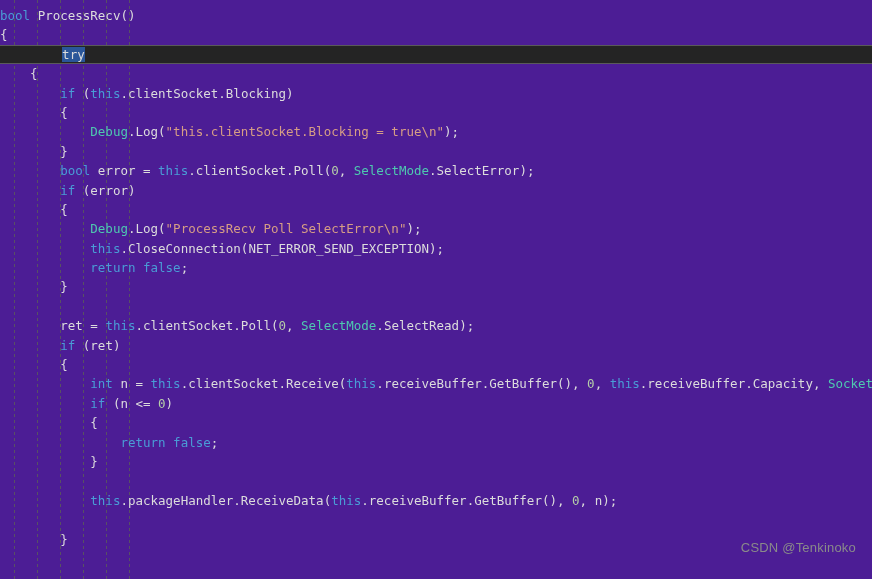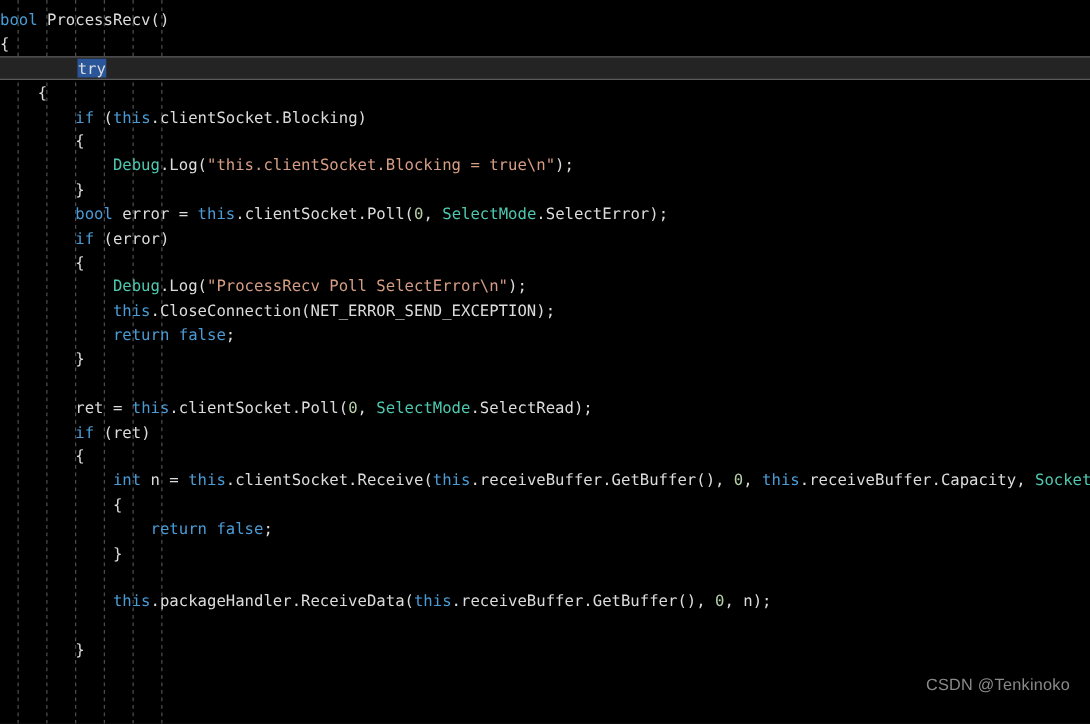--- a/index.html
+++ b/index.html
@@ -4,21 +4,21 @@
 <style>
   html, body {
     margin: 0;
     padding: 0;
     background: #1e1e1e;
   }
   #editor {
     position: relative;
     width: 872px;
     height: 579px;
-    background: #000000;
+    background: #4c1d95;
     overflow: hidden;
     font-family: "DejaVu Sans Mono", "Liberation Mono", monospace;
     font-size: 12.5px;
     line-height: 19.4px;
     color: #d4d4d4;
     -webkit-font-smoothing: antialiased;
   }
   
   .guides {
     position: absolute;
@@ -105,20 +105,21 @@
       <div class="ln"><span class="pun">        {</span></div>
       <div class="ln"><span class="pun">            </span><span class="typ">Debug</span><span class="pun">.</span><span class="id">Log</span><span class="pun">(</span><span class="str">"ProcessRecv Poll SelectError\n"</span><span class="pun">);</span></div>
       <div class="ln"><span class="pun">            </span><span class="kw">this</span><span class="pun">.</span><span class="id">CloseConnection</span><span class="pun">(</span><span class="id">NET_ERROR_SEND_EXCEPTION</span><span class="pun">);</span></div>
       <div class="ln"><span class="pun">            </span><span class="kw">return</span><span class="pun"> </span><span class="kw">false</span><span class="pun">;</span></div>
       <div class="ln"><span class="pun">        }</span></div>
       <div class="ln"><span class="pun"> </span></div>
       <div class="ln"><span class="pun">        </span><span class="id">ret</span><span class="pun"> = </span><span class="kw">this</span><span class="pun">.</span><span class="id">clientSocket</span><span class="pun">.</span><span class="id">Poll</span><span class="pun">(</span><span class="num">0</span><span class="pun">, </span><span class="typ">SelectMode</span><span class="pun">.</span><span class="id">SelectRead</span><span class="pun">);</span></div>
       <div class="ln"><span class="pun">        </span><span class="kw">if</span><span class="pun"> (</span><span class="id">ret</span><span class="pun">)</span></div>
       <div class="ln"><span class="pun">        {</span></div>
       <div class="ln"><span class="pun">            </span><span class="kw">int</span><span class="pun"> </span><span class="id">n</span><span class="pun"> = </span><span class="kw">this</span><span class="pun">.</span><span class="id">clientSocket</span><span class="pun">.</span><span class="id">Receive</span><span class="pun">(</span><span class="kw">this</span><span class="pun">.</span><span class="id">receiveBuffer</span><span class="pun">.</span><span class="id">GetBuffer</span><span class="pun">(), </span><span class="num">0</span><span class="pun">, </span><span class="kw">this</span><span class="pun">.</span><span class="id">receiveBuffer</span><span class="pun">.</span><span class="id">Capacity</span><span class="pun">, </span><span class="typ">SocketFlags</span></div>
+      <div class="ln"><span class="pun">            </span><span class="kw">if</span><span class="pun"> (</span><span class="id">n</span><span class="pun"> &lt;= </span><span class="num">0</span><span class="pun">)</span></div>
       <div class="ln"><span class="pun">            {</span></div>
       <div class="ln"><span class="pun">                </span><span class="kw">return</span><span class="pun"> </span><span class="kw">false</span><span class="pun">;</span></div>
       <div class="ln"><span class="pun">            }</span></div>
       <div class="ln"><span class="pun"> </span></div>
       <div class="ln"><span class="pun">            </span><span class="kw">this</span><span class="pun">.</span><span class="id">packageHandler</span><span class="pun">.</span><span class="id">ReceiveData</span><span class="pun">(</span><span class="kw">this</span><span class="pun">.</span><span class="id">receiveBuffer</span><span class="pun">.</span><span class="id">GetBuffer</span><span class="pun">(), </span><span class="num">0</span><span class="pun">, </span><span class="id">n</span><span class="pun">);</span></div>
       <div class="ln"><span class="pun"> </span></div>
       <div class="ln"><span class="pun">        }</span></div>
     </div>
 
   <div class="watermark">CSDN @Tenkinoko</div>

